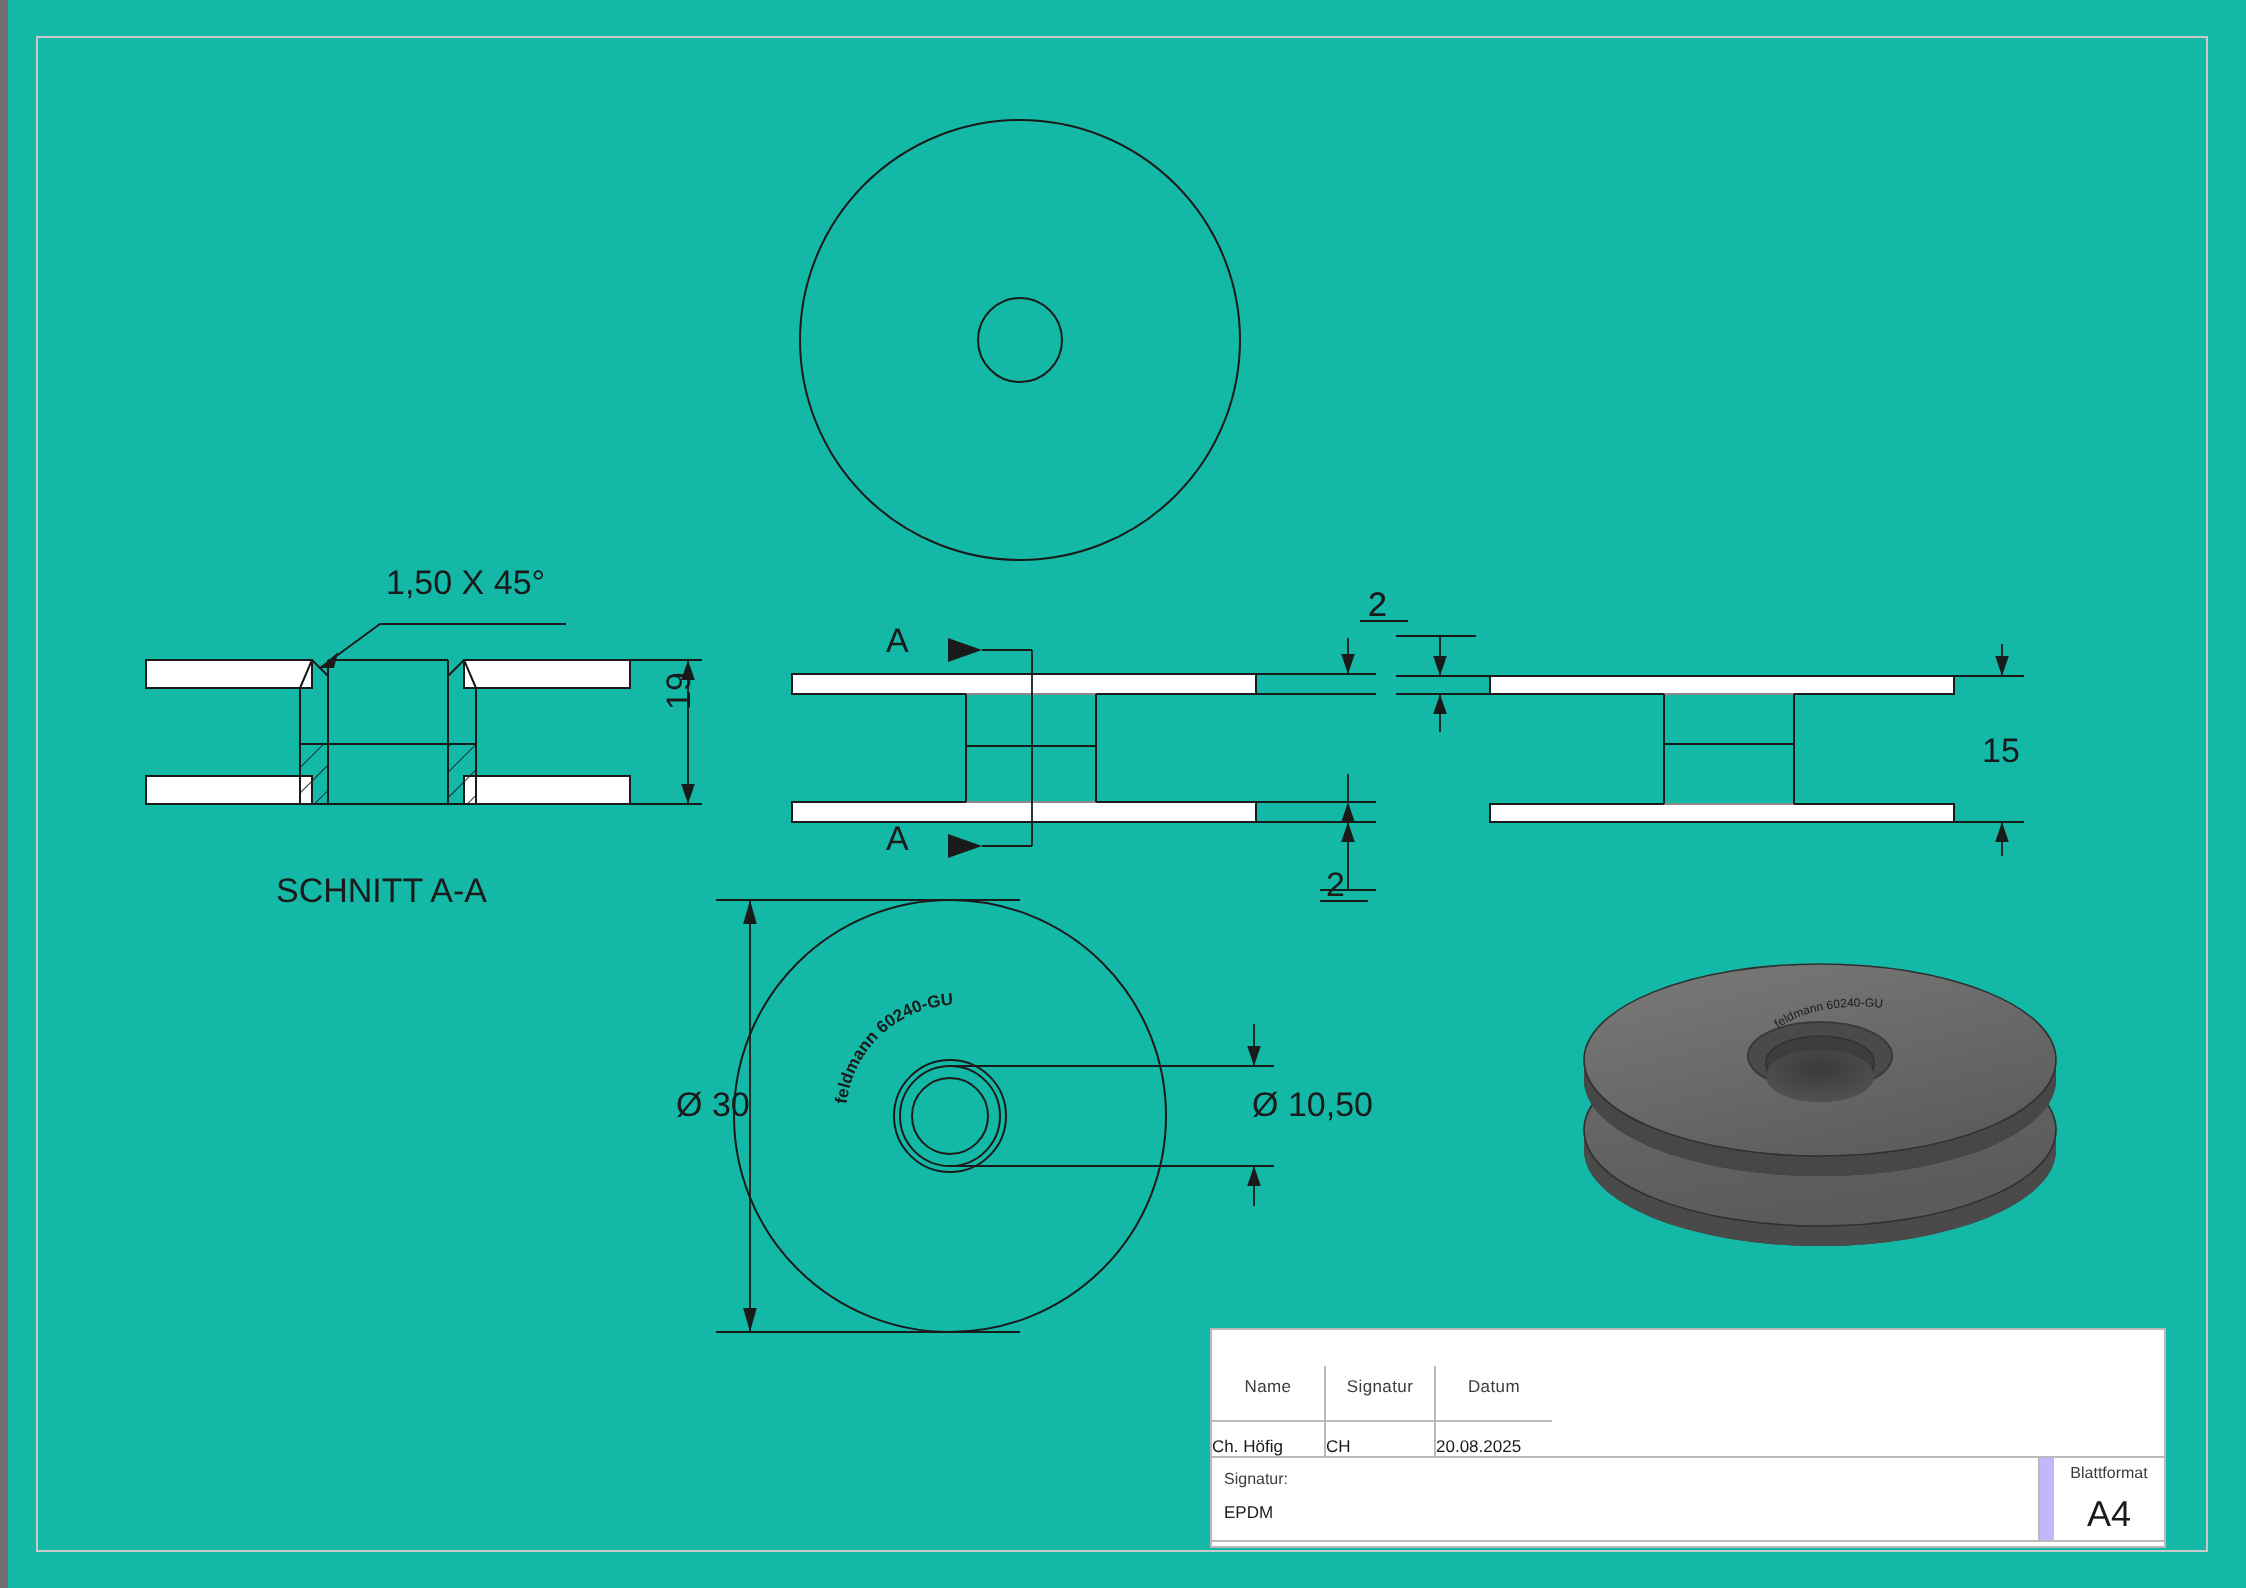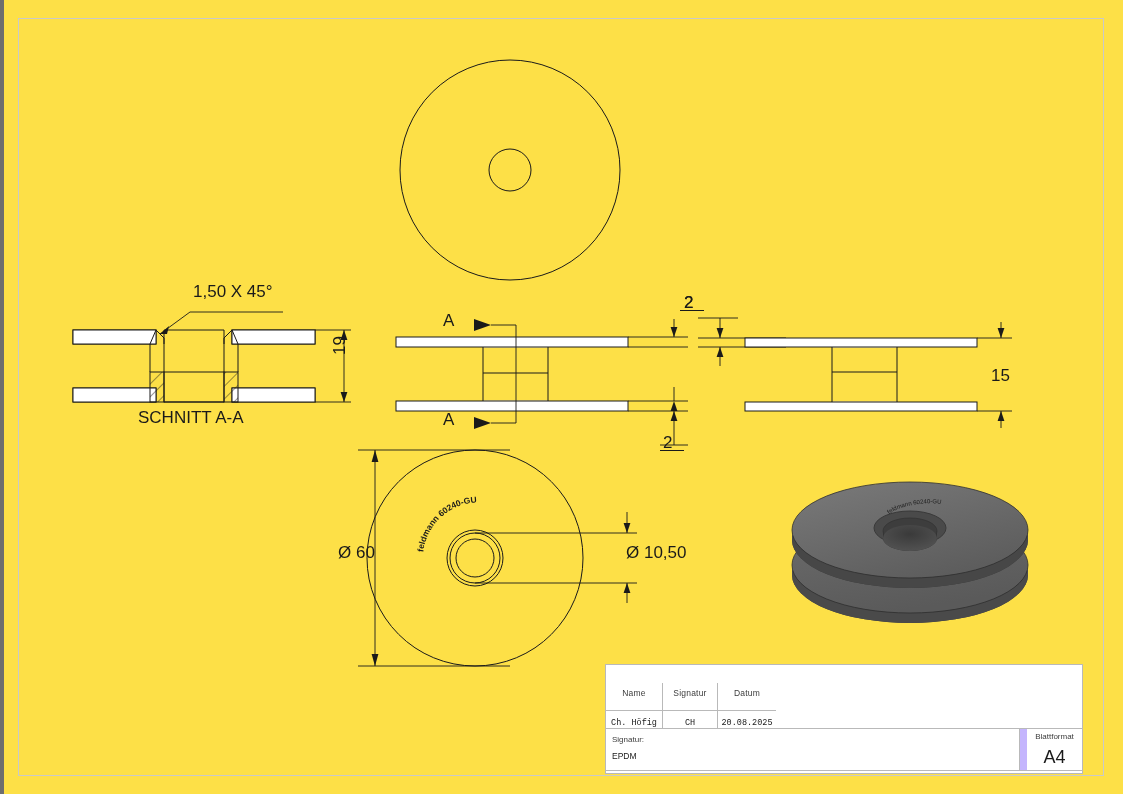--- a/index.html
+++ b/index.html
@@ -1,19 +1,19 @@
 <!DOCTYPE html>
 <html><head>
 <meta charset="utf-8">
 <style>
   html,body{margin:0;padding:0;background:#ffffff;}
   body{width:1123px;height:794px;position:relative;overflow:hidden;
        font-family:"Liberation Sans", sans-serif;color:#1a1a1a;}
 
-  .sheet{position:absolute;inset:0;background:#fde047;}
+  .sheet{position:absolute;inset:0;background:#14b8a6;}
   .left-edge{position:absolute;left:0;top:0;width:4px;height:794px;background:#6e6e6e;}
   .frame{position:absolute;left:18px;top:18px;width:1086px;height:758px;
          border:1px solid #c9c9c9;box-sizing:border-box;}
 
   .view{position:absolute;}
   svg{display:block;overflow:visible;}
   .ln{stroke:#1a1a1a;stroke-width:1;fill:none;}
   .ln-t{stroke:#1a1a1a;stroke-width:0.9;fill:none;}
   .ln-gray{stroke:#8a8a8a;stroke-width:1;fill:none;}
   .fillw{fill:#ffffff;stroke:#1a1a1a;stroke-width:1;}
@@ -30,21 +30,21 @@
   .tb{position:absolute;left:605px;top:664px;width:478px;height:110px;
       border:1px solid #b9b9b9;box-sizing:border-box;background:#fff;}
   .tb-row{display:flex;box-sizing:border-box;}
   .tb-r1{height:46px;border-bottom:1px solid #b9b9b9;margin-top:18px;}
   .tb-r2{height:42px;border-bottom:1px solid #b9b9b9;}
   .tb-r3{height:20px;}
   .tb-c{box-sizing:border-box;border-right:1px solid #b9b9b9;position:relative;}
   .tb-c:last-child{border-right:none;}
   .hdr{font-size:8.5px;color:#3c3c3c;text-align:center;padding-top:5px;
        letter-spacing:.2px;}
-  .val{font-size:8.5px;color:#1a1a1a;text-align:center;padding-top:7px;font-family:Liberation Mono, monospace;}
+  .val{font-size:8.5px;color:#1a1a1a;text-align:left;padding-top:7px;}
   .hsep{border-bottom:1px solid #b9b9b9;}
   .lft{font-size:8px;color:#3c3c3c;position:absolute;left:6px;}
   .artnum{position:absolute;left:3px;top:16px;font-size:21px;color:#1a1a1a;
           letter-spacing:-.3px;}
   .artcaret{position:absolute;left:4px;top:20px;font-size:10px;color:#1a1a1a;}
   .a4{position:absolute;width:100%;text-align:center;top:18px;font-size:18px;}
   .bf{position:absolute;width:100%;text-align:center;top:3px;font-size:8px;color:#3c3c3c;}
   .botcell{font-size:8.5px;color:#1a1a1a;position:absolute;left:7px;top:5px;}
   .iso{position:absolute;}
 </style>
@@ -104,21 +104,21 @@
       <polygon points="92,34 101,26 99,34" fill="#1a1a1a"></polygon>
 
       <path class="dim" d="M247 30 L283 30 M247 102 L283 102"></path>
       <path class="dim" d="M276 30 L276 102"></path>
       <polygon points="276,30 272.6,40 279.4,40" fill="#1a1a1a"></polygon>
       <polygon points="276,102 272.6,92 279.4,92" fill="#1a1a1a"></polygon>
     </svg>
   </div>
   <div class="lbl lbl-dim" style="left:193px;top:282px;">1,50 X 45°</div>
   <div class="lbl lbl-dim" style="left:330px;top:355px;transform:rotate(-90deg);transform-origin:left top;">19</div>
-  <div class="lbl lbl-view" style="left:138px;top:408px;">SCHNITT A-A</div>
+  <div class="lbl lbl-view" style="left:138px;top:436px;">SCHNITT A-A</div>
 
   <div class="view" style="left:388px;top:305px;">
     <svg width="320" height="150" viewBox="0 0 320 150">
 
       <rect class="fillw" x="8" y="32" width="232" height="10"></rect>
       <path class="ln-gray" d="M95 42 L160 42" stroke-width="3"></path>
 
       <rect class="fillw" x="8" y="96" width="232" height="10"></rect>
       <path class="ln-gray" d="M95 96 L160 96" stroke-width="3"></path>
 
@@ -200,21 +200,21 @@
         <textPath href="#engpath" startOffset="6%">feldmann 60240-GU</textPath>
       </text>
 
       <path class="dim" d="M125 93 L287 93 M125 143 L287 143"></path>
       <path class="dim" d="M277 72 L277 93"></path>
       <polygon points="277,93 273.6,83 280.4,83" fill="#1a1a1a"></polygon>
       <path class="dim" d="M277 143 L277 163"></path>
       <polygon points="277,143 273.6,153 280.4,153" fill="#1a1a1a"></polygon>
     </svg>
   </div>
-  <div class="lbl lbl-dim" style="left:338px;top:543px;">Ø 60</div>
+  <div class="lbl lbl-dim" style="left:338px;top:543px;">Ø 30</div>
   <div class="lbl lbl-dim" style="left:626px;top:543px;">Ø 10,50</div>
 
   <div class="iso" style="left:770px;top:440px;">
     <svg width="280" height="200" viewBox="0 0 280 200">
       <defs>
         <linearGradient id="gTop" x1="0" y1="0" x2="0.6" y2="1">
           <stop offset="0%" stop-color="#7a7a7a"></stop>
           <stop offset="55%" stop-color="#6a6a6a"></stop>
           <stop offset="100%" stop-color="#5d5d5d"></stop>
         </linearGradient>

